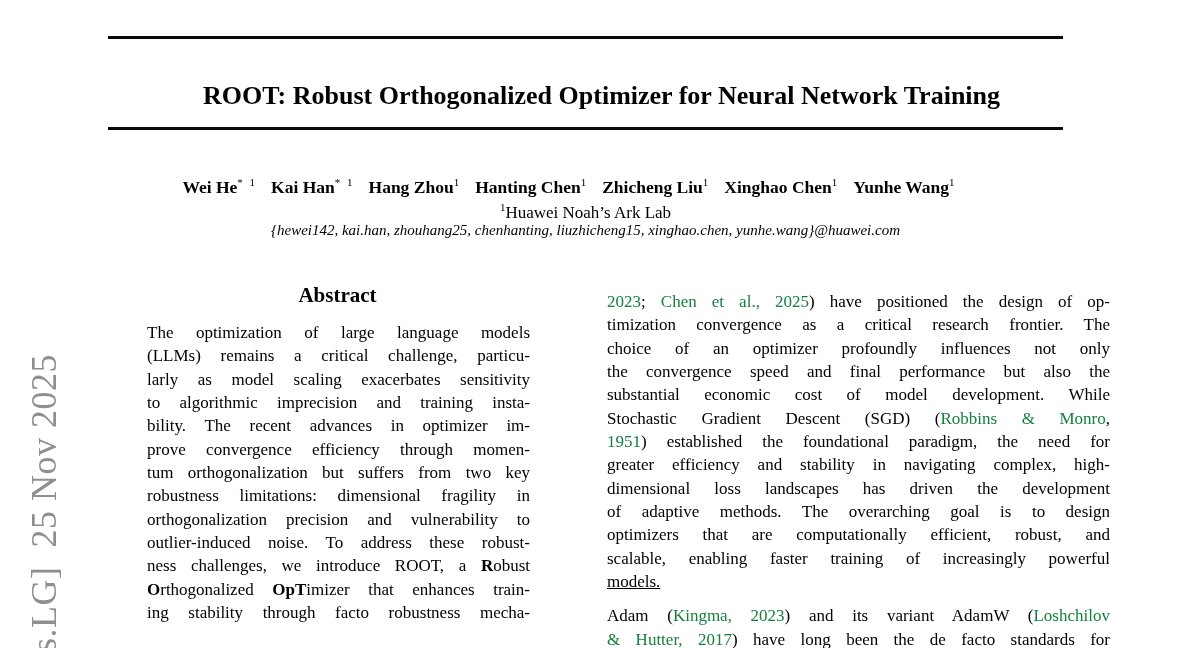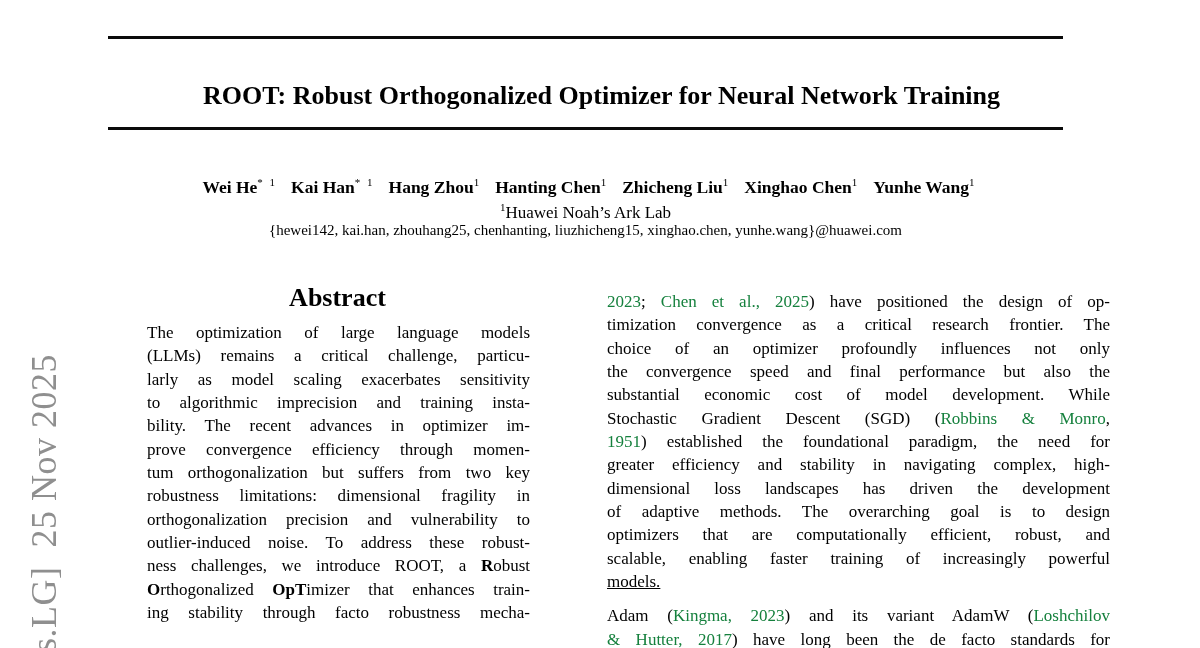--- a/index.html
+++ b/index.html
@@ -19,37 +19,37 @@
     margin:16px;text-align:center;
     font-size:26px;font-weight:bold;line-height:32px;
   }
   .watermark{
     position:absolute;left:24px;top:652px;
     transform-origin:0 0;transform:rotate(-90deg);
     font-size:36px;line-height:40px;
     color:#8f8f8f;white-space:pre;letter-spacing:0.5px;
   }
   .authors{
-    position:absolute;left:92px;top:170px;width:995px;
+    position:absolute;left:72px;top:170px;width:995px;
     text-align:center;font-size:17.5px;font-weight:bold;line-height:24px;
   }
   .author{margin:0 7px;white-space:nowrap;}
   .author sup{font-weight:normal;font-size:11px;letter-spacing:2px;}
   .affiliation{
     position:absolute;left:108px;top:196px;width:955px;
     text-align:center;font-size:17px;line-height:22px;
   }
   .affiliation sup{font-size:11px;}
   .emails{
     position:absolute;left:108px;top:220px;width:955px;
-    text-align:center;font-size:15px;line-height:20px;
+    text-align:center;font-size:15px;line-height:20px;font-style:italic;
   }
   .abstract-heading{
     position:absolute;left:120px;top:283px;width:435px;
-    text-align:center;font-size:26px;font-weight:bold;
+    text-align:center;font-size:21px;font-weight:bold;
   }
   .col{font-size:17px;}
   .abstract-body{position:absolute;left:147px;top:321px;width:383px;}
   .right-col{position:absolute;left:607px;top:290px;width:503px;}
   .para2{margin-top:11px;}
   .line{
     height:23.33px;line-height:23.33px;
     text-align:justify;text-align-last:justify;
     overflow:visible;white-space:normal;
   }

